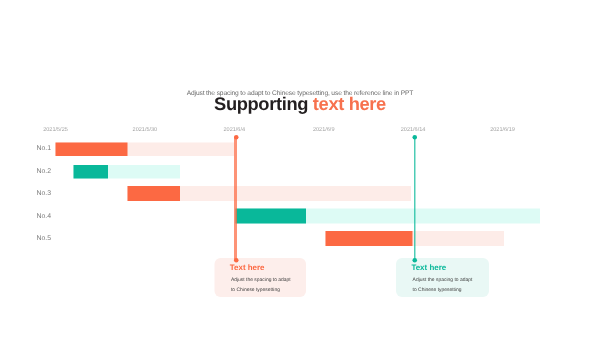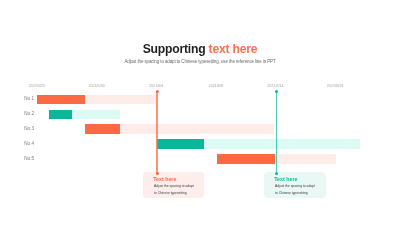--- a/index.html
+++ b/index.html
@@ -24,21 +24,21 @@
 
   .callout{position:absolute;border-radius:4px;z-index:3;}
   .cotitle{position:absolute;left:10.4px;top:4.2px;font-size:5.3px;line-height:6px;font-weight:bold;white-space:nowrap;}
   .cobody{position:absolute;left:11.2px;top:11.3px;font-size:3.3px;line-height:6.45px;color:#3d3d3d;white-space:nowrap;}
 </style>
 </head>
 <body>
 
 <div class="slide">
 
-  <div class="title" style="color: rgb(35, 31, 32);"><span>Supporting </span><span class="accent" style="color: rgb(247, 113, 78);">text here</span></div>
+  <div class="title" style="color: rgb(35, 31, 32); margin-top: 20px;"><span>Supporting </span><span class="accent" style="color: rgb(247, 113, 78);">text here</span></div>
 
   <div class="subtitle" style="color: rgb(106, 106, 106);">Adjust the spacing to adapt to Chinese typesetting, use the reference line in PPT</div>
 
   <div class="plot">
 
     <div class="ticklab" style="left: 37px; color: rgb(163, 163, 163);">2021/5/25</div>
     <div class="ticklab" style="left: 96.6px; color: rgb(163, 163, 163);">2021/5/30</div>
     <div class="ticklab" style="left: 156.2px; color: rgb(163, 163, 163);">2021/6/4</div>
     <div class="ticklab" style="left: 215.8px; color: rgb(163, 163, 163);">2021/6/9</div>
     <div class="ticklab" style="left: 275.4px; color: rgb(163, 163, 163);">2021/6/14</div>

